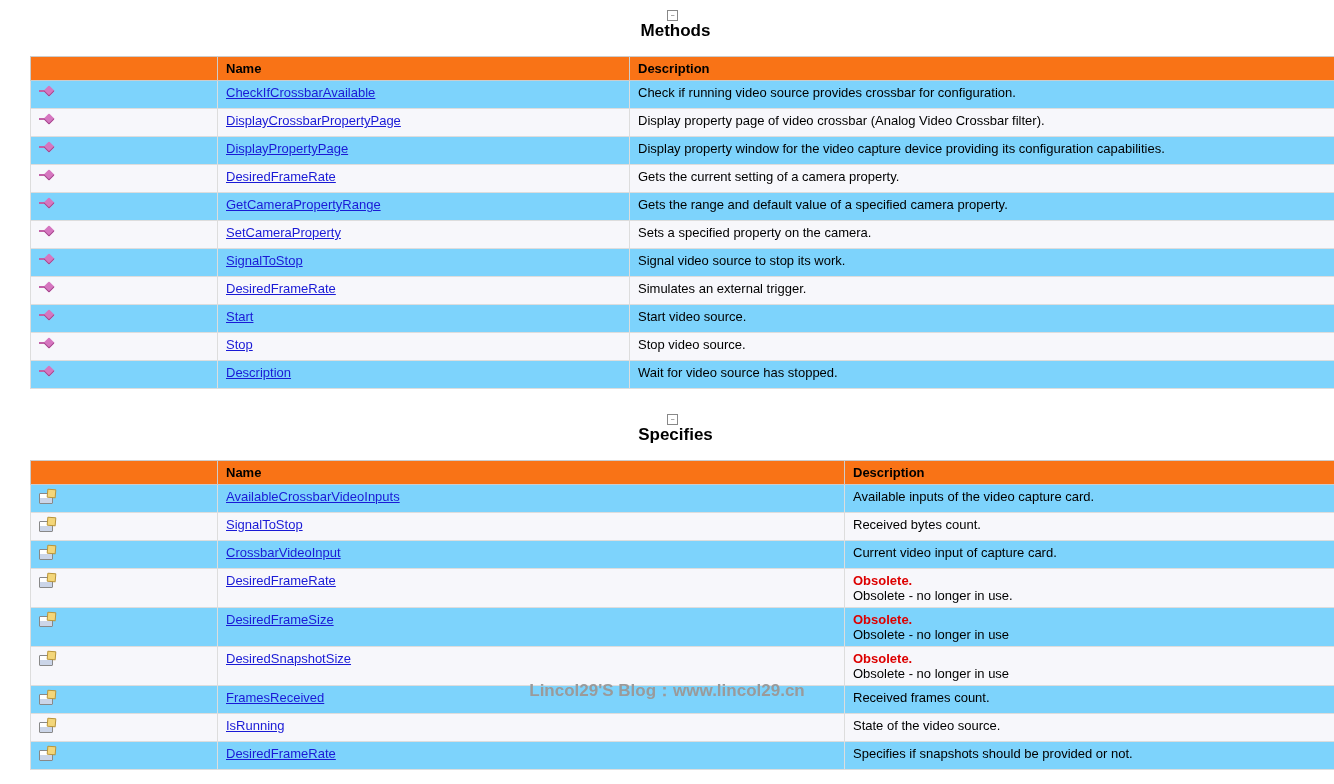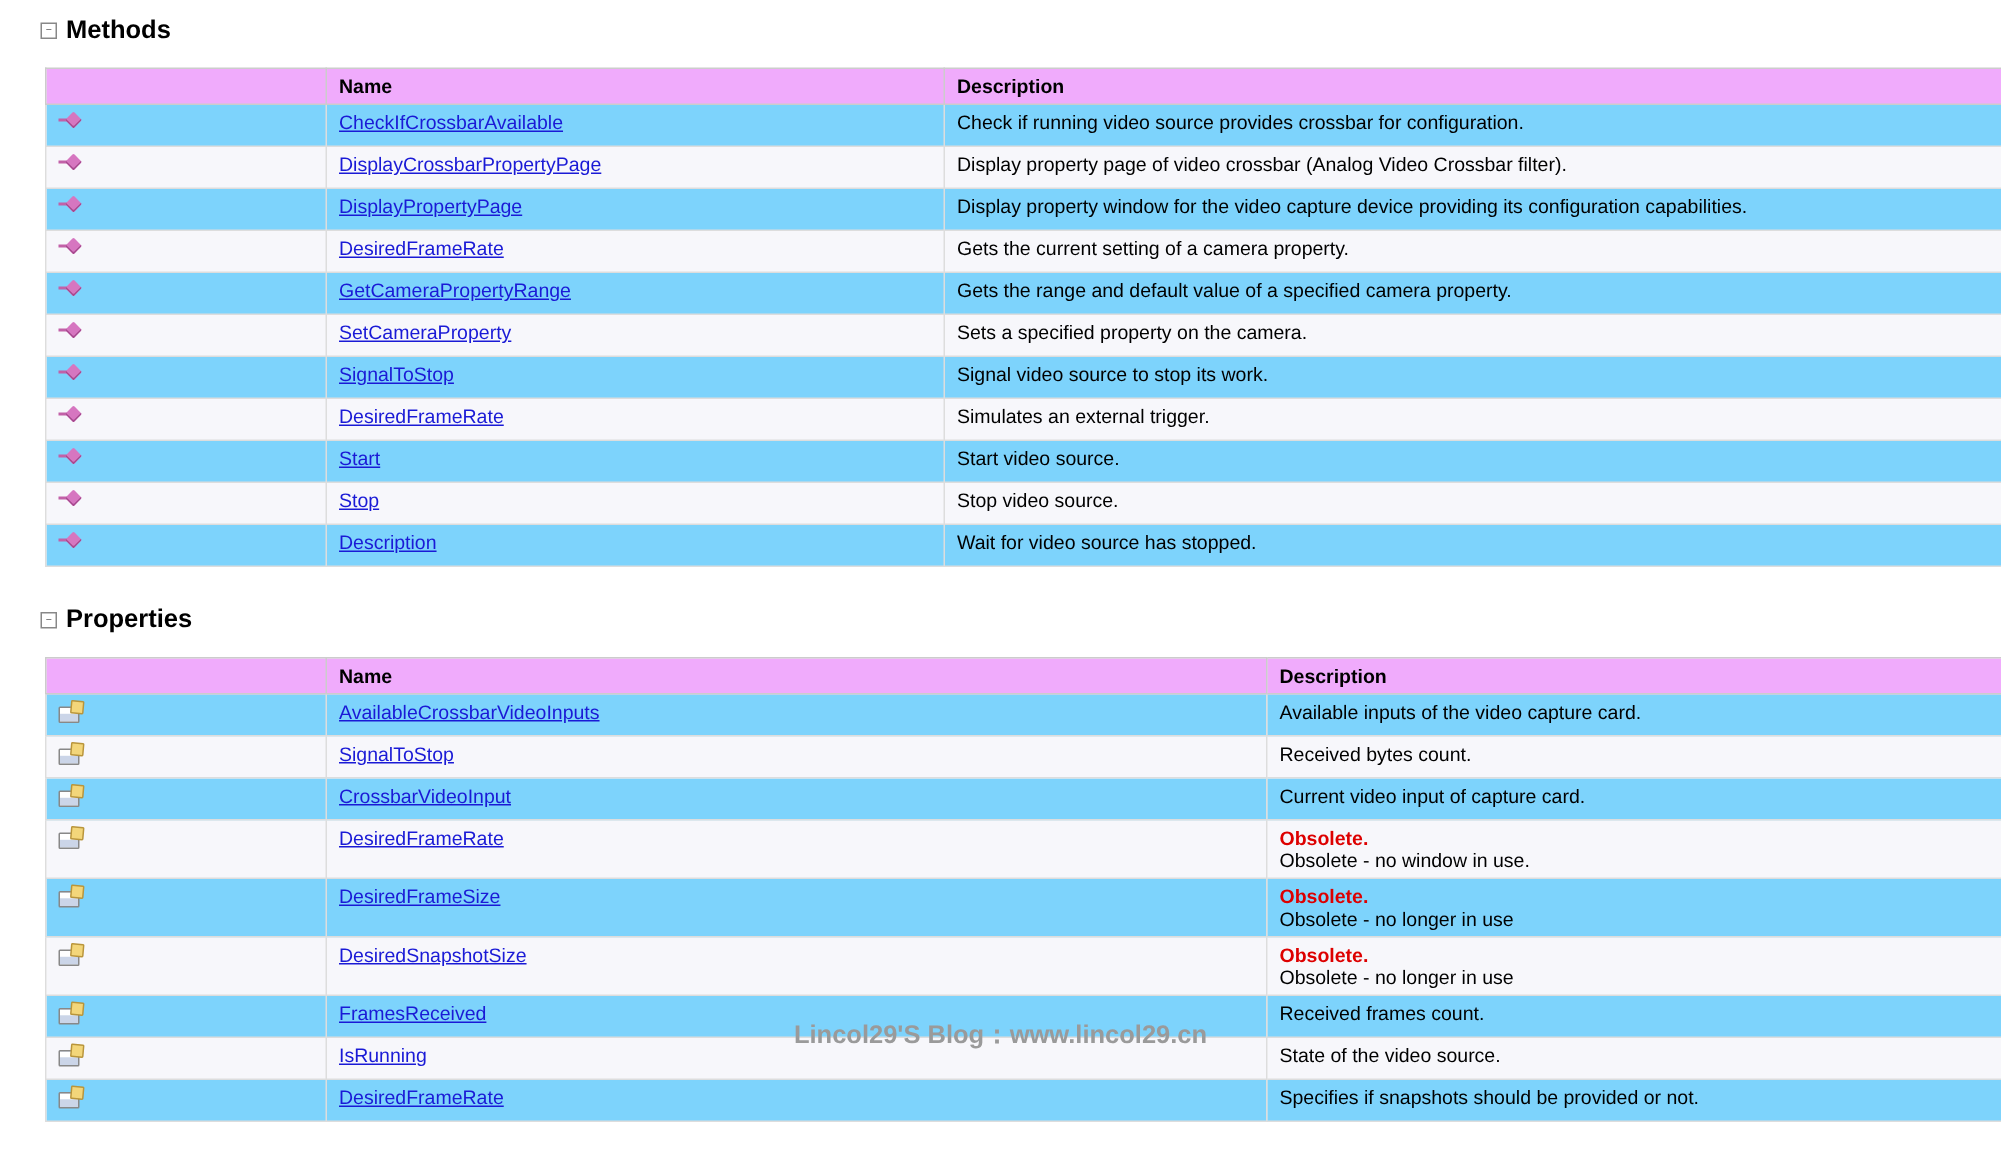--- a/index.html
+++ b/index.html
@@ -1,21 +1,21 @@
 <!DOCTYPE html>
 <html><head>
   <meta charset="utf-8">
   <style>
     body { font-family: Verdana, Arial, sans-serif; font-size: 13px; color: #000; margin: 0; padding: 10px 10px 10px 10px; background: #fff; }
     .section { margin-bottom: 25px; }
-    .section-header { display: flex; align-items: center; margin-bottom: 15px; margin-left: 17px; }
+    .section-header { display: flex; align-items: center; margin-bottom: 15px; margin-left: 17px; flex-direction: column; }
     .toggle-icon { width: 9px; height: 9px; border: 1px solid #888; display: inline-flex; align-items: center; justify-content: center; margin-right: 6px; font-size: 7px; line-height: 7px; color: #555; background: #fff; cursor: pointer; }
     .section-title { font-weight: bold; font-size: 17px; }
     .doc-table { border-collapse: collapse; width: 100%; margin-left: 20px; }
-    .doc-table th { background: #f0abfc; text-align: left; padding: 4px 8px; border: 1px solid #ccc; font-size: 13px; font-weight: bold; }
+    .doc-table th { background: #f97316; text-align: left; padding: 4px 8px; border: 1px solid #ccc; font-size: 13px; font-weight: bold; }
     .doc-table td { padding: 4px 8px; border: 1px solid #ddd; vertical-align: top; background: #7dd3fc; font-size: 13px; }
     .doc-table tr:nth-child(even) td { background: #f7f7fb; }
     .icon-col { width: 170px; }
     .name-col-methods { width: 395px; }
     .name-col-props { width: 610px; }
     a.member-link { color: #1a1ad6; text-decoration: underline; }
     .obsolete { color: #d00; font-weight: bold; margin-top: 29px; }
     .method-icon { display: inline-block; width: 16px; height: 16px; position: relative; }
     .method-icon::before { content: ''; position: absolute; left: 0; top: 5px; width: 6px; height: 2px; background: #c261a8; }
     .method-icon::after { content: ''; position: absolute; left: 6px; top: 2px; width: 8px; height: 8px; background: #d676c0; transform: rotate(45deg); border-radius: 1px; box-shadow: inset -1px -1px 0px #a64a8e; }
@@ -96,21 +96,21 @@
           <td><a href="#" class="member-link">Description</a></td>
           <td>Wait for video source has stopped.</td>
         </tr>
       </tbody>
   </table>
 </div>
 
 <div class="section">
   <div class="section-header">
     <span class="toggle-icon">−</span>
-    <span class="section-title">Properties</span>
+    <span class="section-title">Specifies</span>
   </div>
   <table class="doc-table">
     <thead>
       <tr>
         <th class="icon-col">&nbsp;</th>
         <th class="name-col-props">Name</th>
         <th>Description</th>
       </tr>
     </thead>
     <tbody id="properties-body">
@@ -125,21 +125,21 @@
           <td>Received bytes count.</td>
         </tr>
         <tr>
           <td class="icon-col"><span class="prop-icon"></span></td>
           <td><a href="#" class="member-link">CrossbarVideoInput</a></td>
           <td>Current video input of capture card.</td>
         </tr>
         <tr>
           <td class="icon-col"><span class="prop-icon"></span></td>
           <td><a href="#" class="member-link">DesiredFrameRate</a></td>
-          <td><span class="obsolete">Obsolete.</span><br><span>Obsolete - no window in use.</span></td>
+          <td><span class="obsolete">Obsolete.</span><br><span>Obsolete - no longer in use.</span></td>
         </tr>
         <tr>
           <td class="icon-col"><span class="prop-icon"></span></td>
           <td><a href="#" class="member-link">DesiredFrameSize</a></td>
           <td><span class="obsolete">Obsolete.</span><br><span>Obsolete - no longer in use</span></td>
         </tr>
         <tr>
           <td class="icon-col"><span class="prop-icon"></span></td>
           <td><a href="#" class="member-link">DesiredSnapshotSize</a></td>
           <td><span class="obsolete">Obsolete.</span><br><span>Obsolete - no longer in use</span></td>

